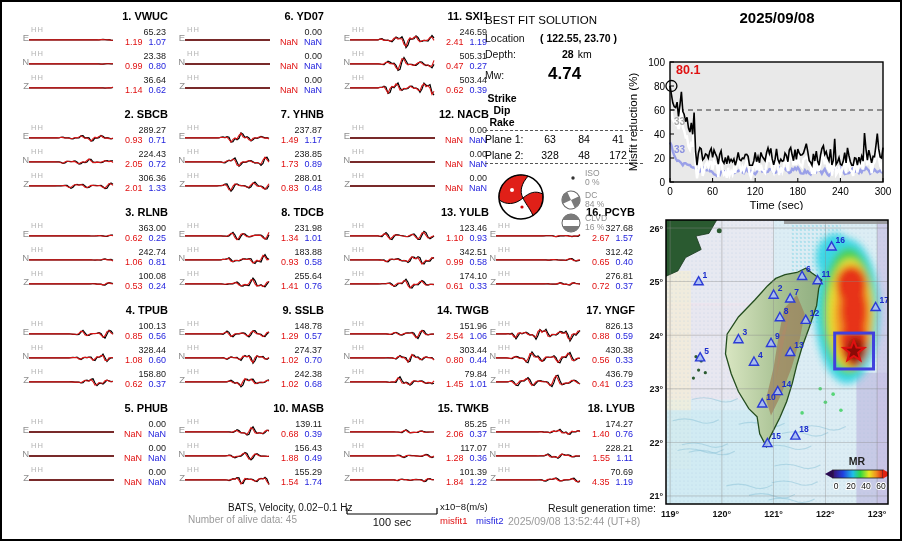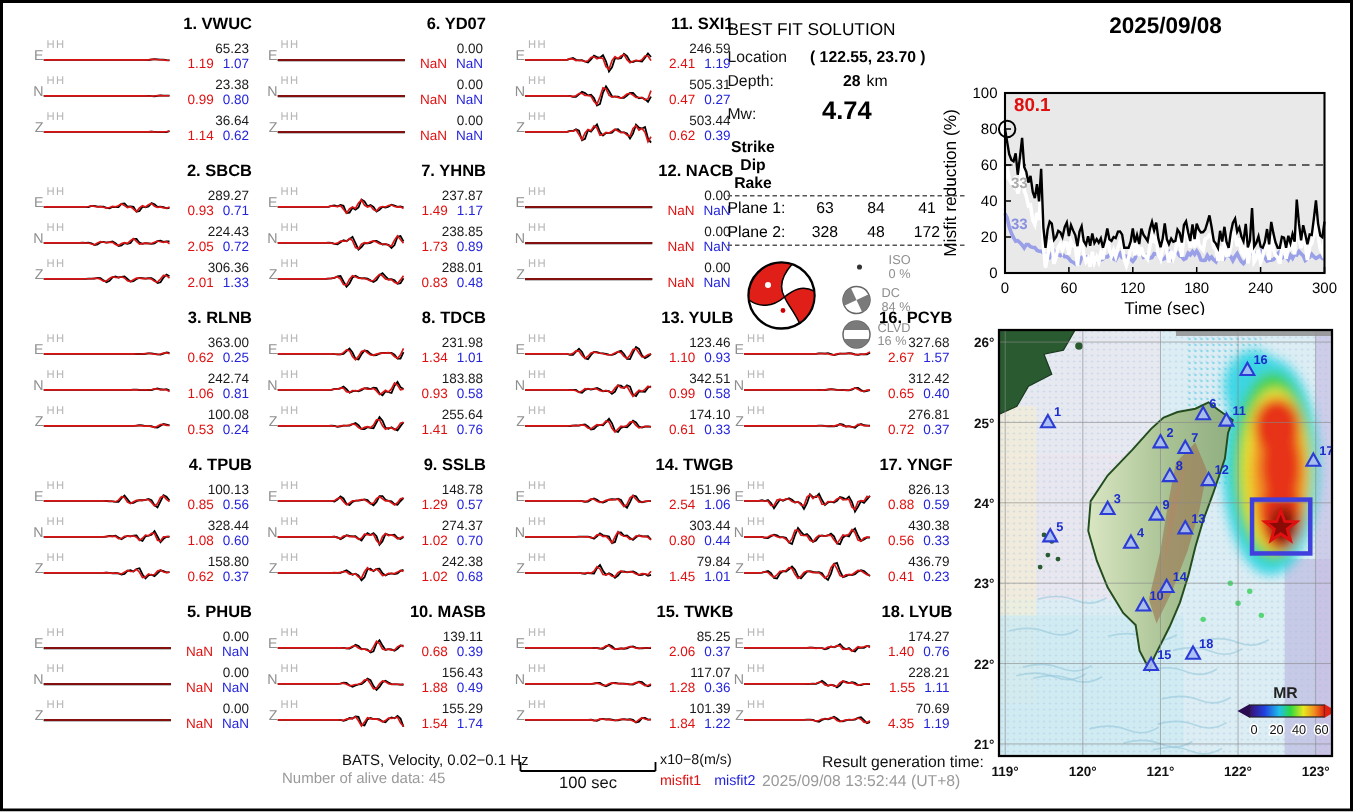--- a/index.html
+++ b/index.html
@@ -27,21 +27,21 @@
   .bf-bold{font-weight:bold;}
   .bf-mw{font-size:17px;font-weight:bold;margin-left:14px;}
   .bf-table{margin-top:6px;font-size:10.5px;width:158px;}
   .bf-tr{display:flex;padding:2px 0;}
   .bf-c0{width:48px;}
   .bf-c{width:34px;text-align:center;}
   .bf-head{font-weight:bold;border-bottom:1px dashed #555;flex-direction:column;}
   .bf-last{border-bottom:1px dashed #555;}
   .mechrow{display:flex;margin-top:7px;}
   .decomp{margin-left:14px;margin-top:-2px;}
-  .dentry{display:flex;align-items:center;margin-bottom:3px;justify-content:space-between;}
+  .dentry{display:flex;align-items:center;margin-bottom:3px;}
   .dtext{font-size:8.5px;color:#8f8f8f;line-height:9px;margin-left:4px;}
   
   .datehdr{position:absolute;left:652px;top:6px;width:246px;text-align:center;
            font-size:15px;font-weight:bold;line-height:20px;color:#000;}
   .chartbox{position:absolute;left:622px;top:54px;}
   .mapbox{position:absolute;left:645px;top:210px;}
   
   .f-left{position:absolute;left:186px;top:500px;font-size:10px;line-height:12px;}
   .f-l1{color:#111;padding-left:40px;}
   .f-l2{color:#9a9a9a;}

